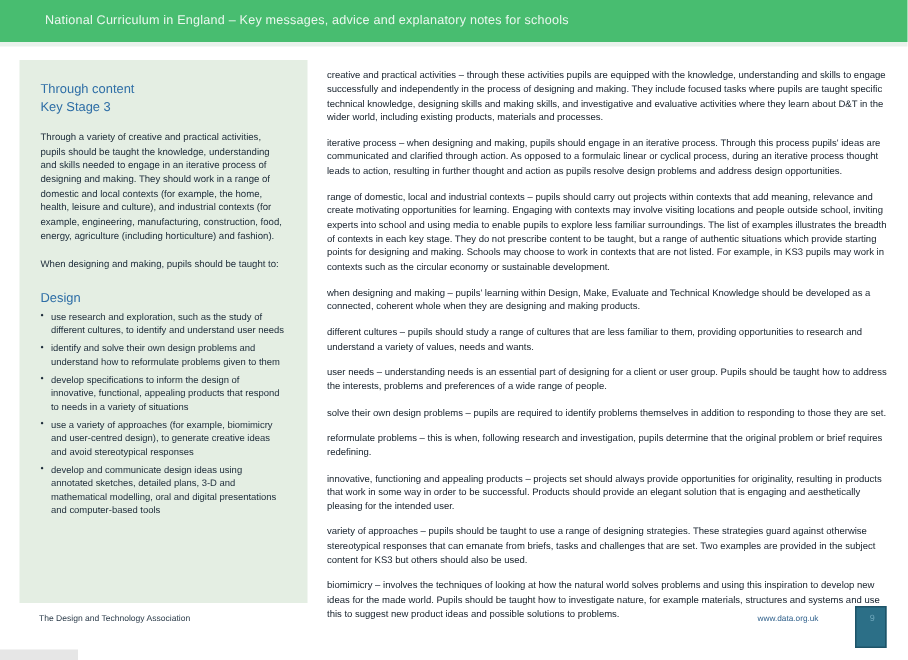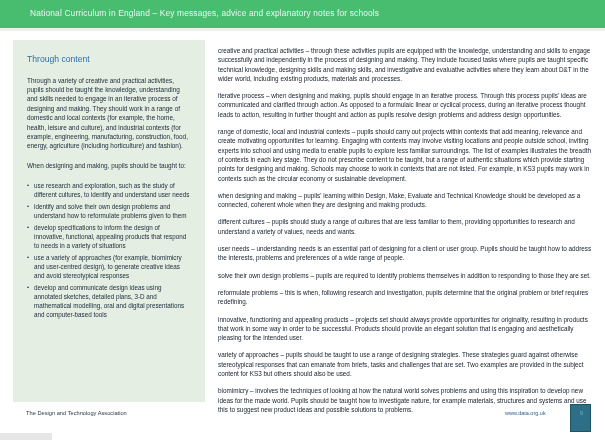--- a/index.html
+++ b/index.html
@@ -179,25 +179,27 @@
 
 <div class="page">
 
   <div class="header-band">
     <div class="header-title">National Curriculum in England – Key messages, advice and explanatory notes for schools</div>
   </div>
   <div class="header-underline"></div>
 
   <div class="sidebar">
     <div class="sb-heading first">Through content</div>
+    <div class="sb-heading">Key Stage 3</div>
 
     <p class="sb-para">Through a variety of creative and practical activities, pupils should be taught the knowledge, understanding and skills needed to engage in an iterative process of designing and making. They should work in a range of domestic and local contexts (for example, the home, health, leisure and culture), and industrial contexts (for example, engineering, manufacturing, construction, food, energy, agriculture (including horticulture) and fashion).</p>
     <p class="sb-para">When designing and making, pupils should be taught to:</p>
 
     <div class="sb-design-block">
+      <div class="sb-section-title">Design</div>
       <ul class="sb-list">
         <li>use research and exploration, such as the study of different cultures, to identify and understand user needs</li>
         <li>identify and solve their own design problems and understand how to reformulate problems given to them</li>
         <li>develop specifications to inform the design of innovative, functional, appealing products that respond to needs in a variety of situations</li>
         <li>use a variety of approaches (for example, biomimicry and user-centred design), to generate creative ideas and avoid stereotypical responses</li>
         <li>develop and communicate design ideas using annotated sketches, detailed plans, 3-D and mathematical modelling, oral and digital presentations and computer-based tools</li>
       </ul>
     </div>
   </div>
 

